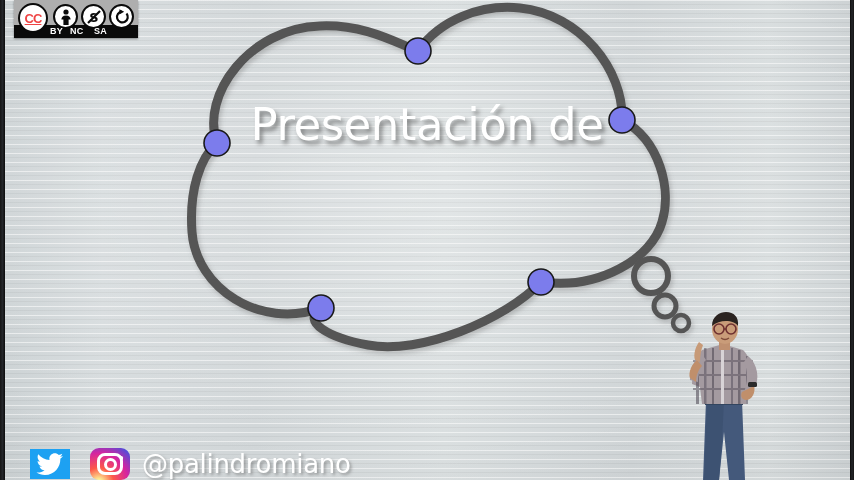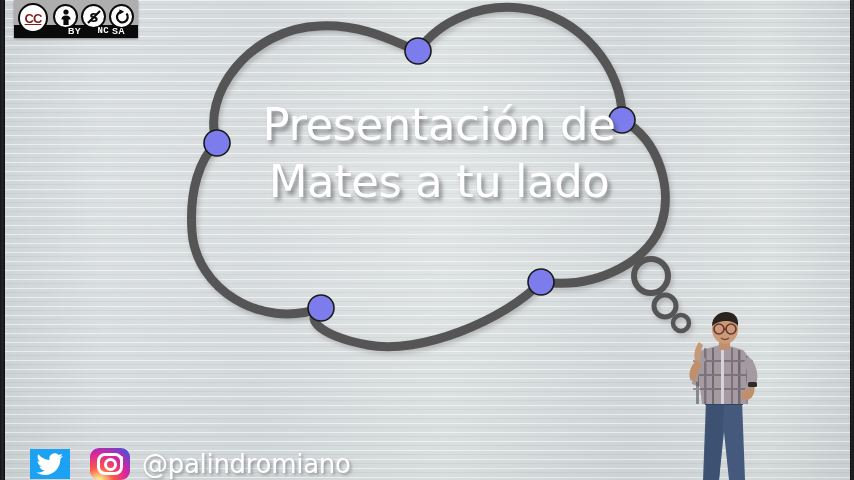--- a/index.html
+++ b/index.html
@@ -76,21 +76,21 @@
     position: absolute;
     left: 0; top: 0;
     width: 124px;
     height: 25px;
     background: #aeaeae;
   }
   .cc-circle {
     position: absolute;
     border-radius: 50%;
     background: #ffffff;
-    color: #7f1d1d;
+    color: #ef4444;
     display: flex;
     align-items: center;
     justify-content: center;
     box-sizing: border-box;
     border: 2px solid #0a0a0a;
     font-weight: bold;
     overflow: hidden;
     text-decoration: underline;
   }
   #cc-circle-cc {
@@ -101,40 +101,40 @@
   #cc-circle-nc { left: 67px; top: 4px; width: 25px; height: 25px; }
   #cc-circle-sa { left: 95px; top: 4px; width: 25px; height: 25px; }
   .cc-label {
     position: absolute;
     top: 25px;
     height: 13px;
     line-height: 13px;
     color: #ffffff;
     font-size: 9px;
     font-weight: bold;
-    text-align: right;
+    text-align: left;
     letter-spacing: 0.3px;
   }
   #cc-label-by { left: 36px; width: 31px; }
-  #cc-label-nc { left: 64px; width: 31px; font-family: Liberation Mono, monospace; }
+  #cc-label-nc { left: 56px; width: 31px; }
   #cc-label-sa { left: 80px; width: 31px; }
 
   
   #cloud-svg {
     position: absolute;
     left: 0; top: 0;
     width: 854px;
     height: 480px;
     overflow: visible;
   }
 
   
   #cloud-title {
     position: absolute;
-    left: 204px;
+    left: 192px;
     top: 96px;
     width: 470px;
     text-align: center;
     color: #ffffff;
     font-family: "DejaVu Sans", sans-serif;
     font-size: 45px;
     line-height: 57px;
     font-weight: 400;
     letter-spacing: -0.5px;
     text-shadow: 3px 4px 4px rgba(60,60,60,0.55);
@@ -251,21 +251,20 @@
 
     <g filter="url(#softshadow)">
       <circle cx="651" cy="276" r="17" fill="none" stroke="#555555" stroke-width="6"></circle>
       <circle cx="665" cy="306" r="11" fill="none" stroke="#555555" stroke-width="5"></circle>
       <circle cx="681" cy="323" r="8" fill="none" stroke="#555555" stroke-width="4.5"></circle>
     </g>
   </svg>
 
   <div id="cloud-title">
     <span class="line">Presentación de</span>
-    <span class="line">Mates a tu lado</span>
   </div>
 
   <div id="presenter">
     <svg width="96" height="168" viewBox="0 0 96 168">
 
       <path d="M30 88 L66 88 L69 168 L53 168 L48 120 L43 168 L27 168 Z" fill="#44597b"></path>
       <path d="M31 88 L48 88 L46 130 L43 168 L28 168 Z" fill="#3d5272"></path>
       <rect x="29" y="86" width="38" height="7" fill="#32455f"></rect>
 
       <path d="M26 38 C22 42, 17 58, 16 72 L24 75 L26 92 L70 92 L71 74 L79 70 C78 56, 72 42, 67 38 L47 32 Z" fill="#a49aa0"></path>

